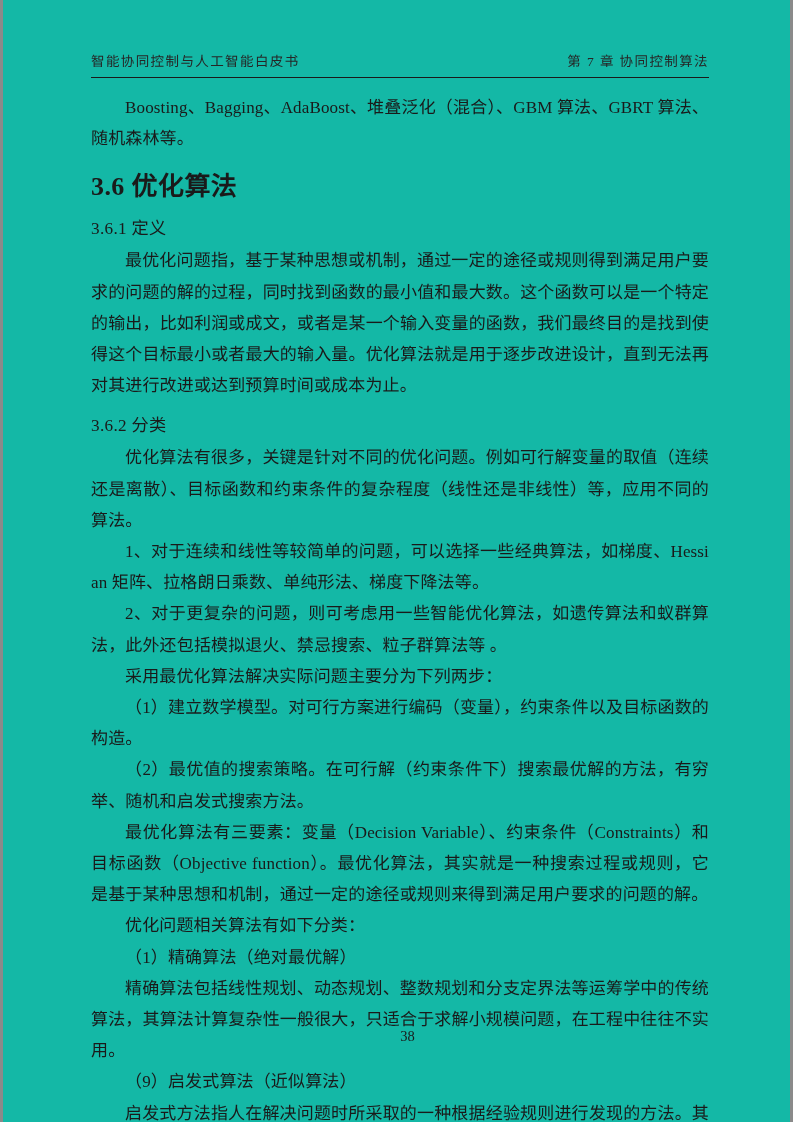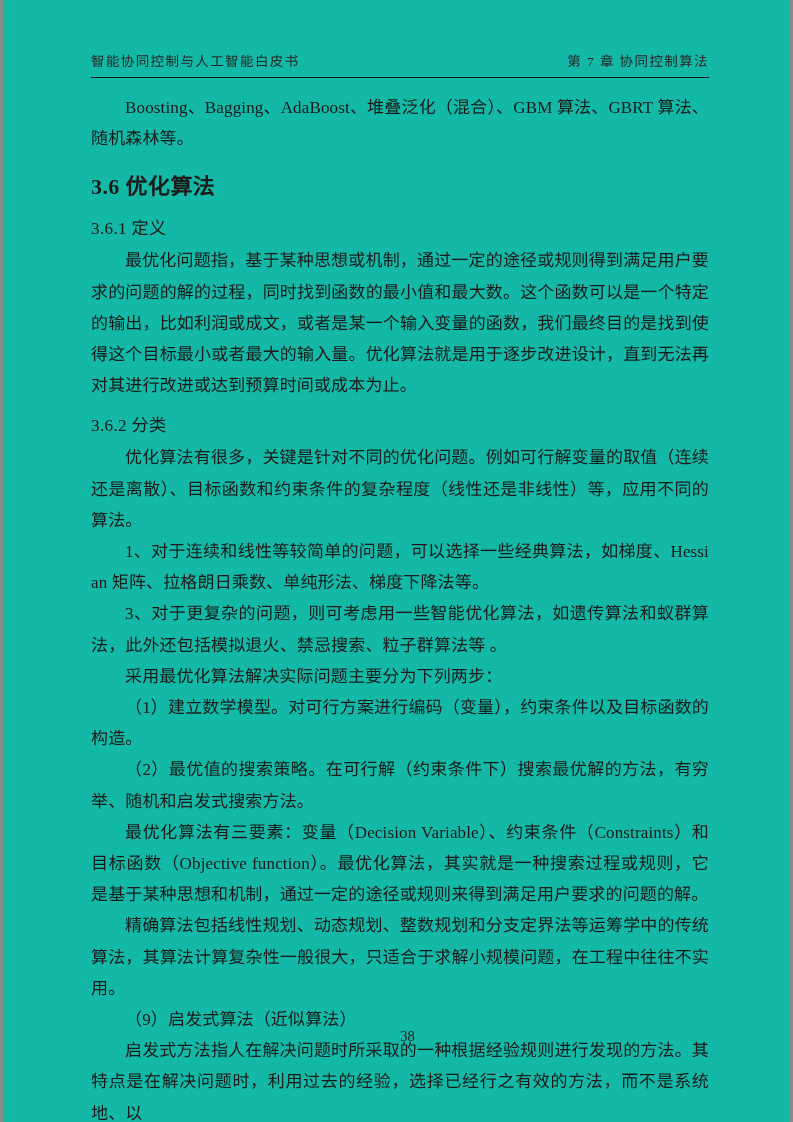--- a/index.html
+++ b/index.html
@@ -60,21 +60,21 @@
     line-height: 31.2px;
     text-align: justify;
     text-justify: inter-ideograph;
     text-indent: 2em;
     letter-spacing: 0.15px;
     word-break: break-all;
   }
 
   h2.sec {
     margin: 16px 0 4px 0;
-    font-size: 22px;
+    font-size: 26px;
     line-height: 34px;
     font-weight: bold;
     letter-spacing: 0.4px;
     text-indent: 0;
   }
   h3.subsec {
     margin: 10px 0 2px 0;
     font-size: 17.2px;
     line-height: 29px;
     font-weight: normal;
@@ -113,31 +113,33 @@
     <h3 class="subsec">3.6.1 定义</h3>
 
     <p class="para">最优化问题指，基于某种思想或机制，通过一定的途径或规则得到满足用户要求的问题的解的过程，同时找到函数的最小值和最大数。这个函数可以是一个特定的输出，比如利润或成文，或者是某一个输入变量的函数，我们最终目的是找到使得这个目标最小或者最大的输入量。优化算法就是用于逐步改进设计，直到无法再对其进行改进或达到预算时间或成本为止。</p>
 
     <h3 class="subsec">3.6.2 分类</h3>
 
     <p class="para">优化算法有很多，关键是针对不同的优化问题。例如可行解变量的取值（连续还是离散）、目标函数和约束条件的复杂程度（线性还是非线性）等，应用不同的算法。</p>
 
     <p class="para">1、对于连续和线性等较简单的问题，可以选择一些经典算法，如梯度、Hessian 矩阵、拉格朗日乘数、单纯形法、梯度下降法等。</p>
 
-    <p class="para">3、对于更复杂的问题，则可考虑用一些智能优化算法，如遗传算法和蚁群算法，此外还包括模拟退火、禁忌搜索、粒子群算法等 。</p>
+    <p class="para">2、对于更复杂的问题，则可考虑用一些智能优化算法，如遗传算法和蚁群算法，此外还包括模拟退火、禁忌搜索、粒子群算法等 。</p>
 
     <p class="para">采用最优化算法解决实际问题主要分为下列两步：</p>
 
     <p class="para">（1）建立数学模型。对可行方案进行编码（变量），约束条件以及目标函数的构造。</p>
 
     <p class="para">（2）最优值的搜索策略。在可行解（约束条件下）搜索最优解的方法，有穷举、随机和启发式搜索方法。</p>
 
     <p class="para">最优化算法有三要素：变量（Decision Variable）、约束条件（Constraints）和目标函数（Objective function）。最优化算法，其实就是一种搜索过程或规则，它是基于某种思想和机制，通过一定的途径或规则来得到满足用户要求的问题的解。</p>
 
+    <p class="para">优化问题相关算法有如下分类：</p>
 
+    <p class="para">（1）精确算法（绝对最优解）</p>
 
     <p class="para">精确算法包括线性规划、动态规划、整数规划和分支定界法等运筹学中的传统算法，其算法计算复杂性一般很大，只适合于求解小规模问题，在工程中往往不实用。</p>
 
     <p class="para">（9）启发式算法（近似算法）</p>
 
     <p class="para">启发式方法指人在解决问题时所采取的一种根据经验规则进行发现的方法。其特点是在解决问题时，利用过去的经验，选择已经行之有效的方法，而不是系统地、以</p>
 
   </div>
 
   <div class="page-number">38</div>

